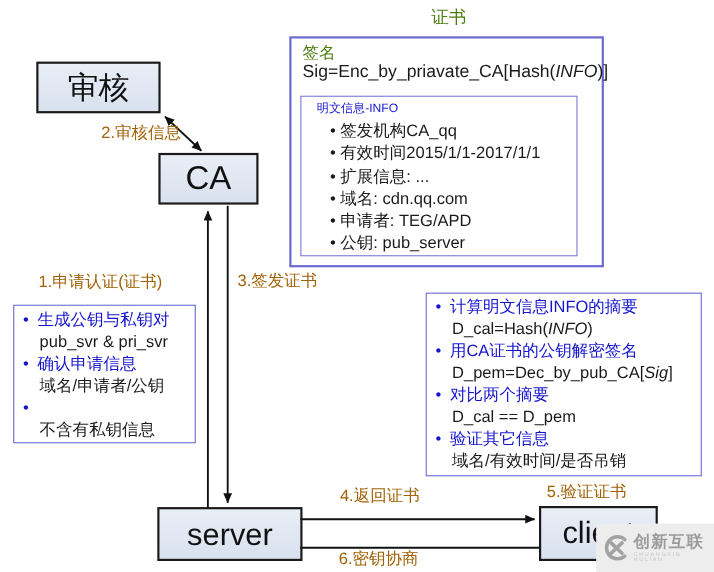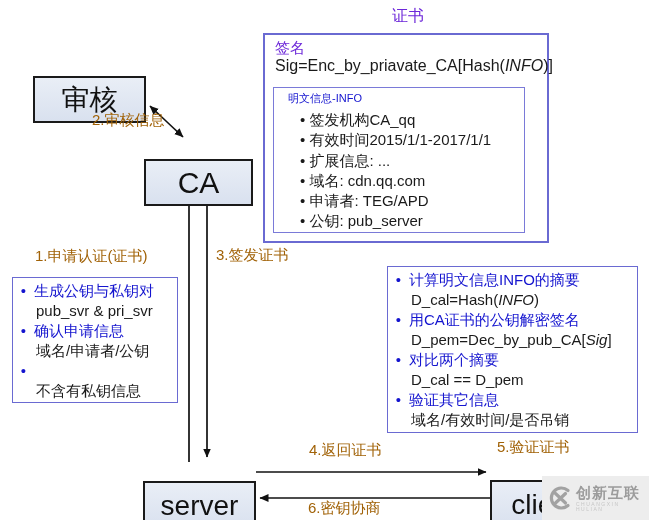--- a/index.html
+++ b/index.html
@@ -1,28 +1,28 @@
 <!DOCTYPE html>
 <html><head>
 <meta charset="utf-8">
 <style>
   html,body{margin:0;padding:0;background:#ffffff;}
   #canvas{
     position:relative;width:649px;height:520px;background:#ffffff;overflow:hidden;
     font-family:"Liberation Sans","DejaVu Sans",sans-serif;color:#1a1a1a;
   }
   .abs{position:absolute;}
-  .red{color:#6d28d9;}
+  .red{color:#4d7c0f;}
   .blue{color:#1414cf;}
   .step-label{font-size:15px;color:#a16207;white-space:nowrap;}
   
   .node{
     position:absolute;display:flex;align-items:center;justify-content:center;
     background:linear-gradient(180deg,#e9eef6 0%,#d9e1ef 100%);
-    border:2px solid #1a1a1a;box-sizing:border-box;color:#111;margin-top:20px;
+    border:2px solid #1a1a1a;box-sizing:border-box;color:#111;
   }
   
   .cert-box{
     position:absolute;left:263px;top:33px;width:286px;height:210px;
     border:2px solid #6a6ad2;box-sizing:border-box;background:#ffffff;
   }
   .cert-box .sign-label{position:absolute;left:10px;top:4px;font-size:15px;}
   .cert-box .sig-line{position:absolute;left:10px;top:22px;font-size:16px;white-space:nowrap;}
   .info-box{
     position:absolute;left:8px;top:52px;width:252px;height:146px;
@@ -88,24 +88,24 @@
         <li>域名: cdn.qq.com</li>
         <li>申请者: TEG/APD</li>
         <li>公钥: pub_server</li>
       </ul>
     </div>
   </div>
 
   <div class="node" style="left:33px;top:56px;width:113px;height:47px;font-size:28px;">
       <span class="node-label">审核</span>
     </div>
-  <div class="node" style="left:144px;top:139px;width:109px;height:47px;font-size:30px;">
+  <div class="node" style="left:144px;top:139px;width:91px;height:47px;font-size:30px;">
       <span class="node-label">CA</span>
     </div>
-  <div class="node" style="left:143px;top:461px;width:113px;height:49px;font-size:28px;">
+  <div class="node" style="left:143px;top:461px;width:132px;height:49px;font-size:28px;">
       <span class="node-label">server</span>
     </div>
   <div class="node" style="left:490px;top:460px;width:108px;height:50px;font-size:28px;">
       <span class="node-label">client</span>
     </div>
 
   <div class="abs step-label" style="left:92px;top:111px;">2.审核信息</div>
   <div class="abs step-label" style="left:35px;top:247px;">1.申请认证(证书)</div>
   <div class="abs step-label" style="left:216px;top:246px;">3.签发证书</div>
   <div class="abs step-label" style="left:309px;top:441px;">4.返回证书</div>

